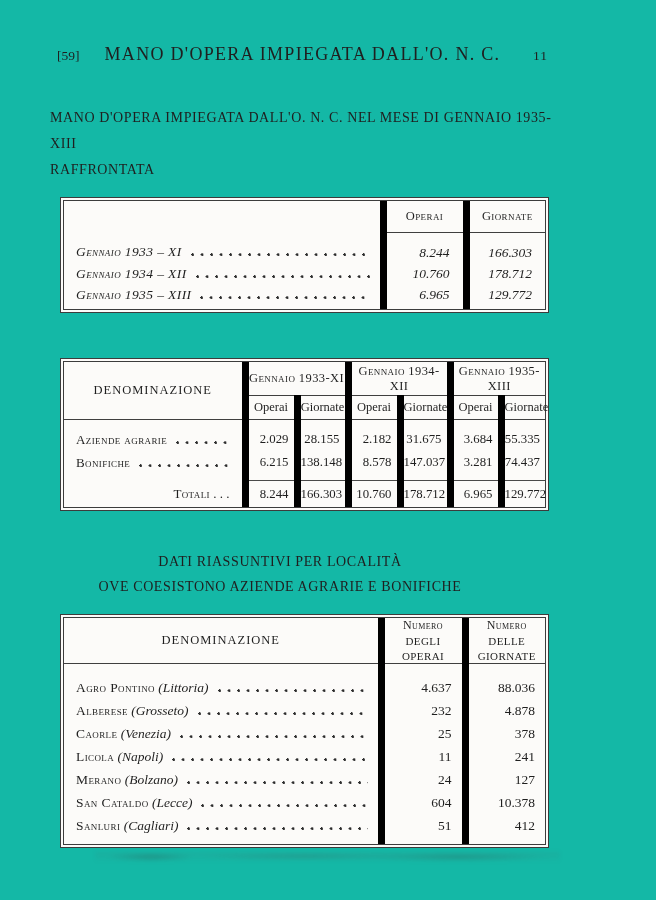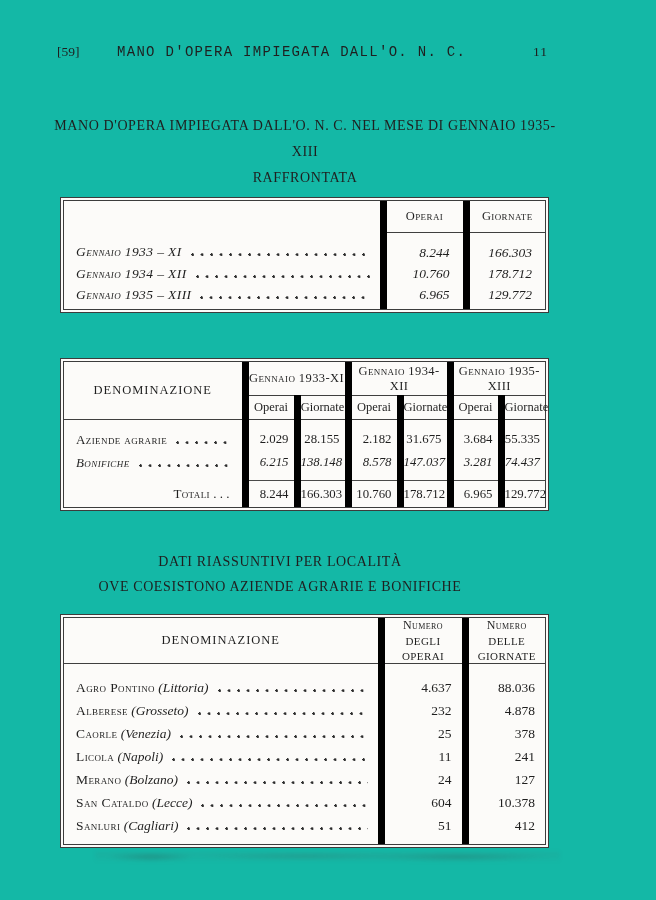--- a/index.html
+++ b/index.html
@@ -15,29 +15,28 @@
     background:#14b8a6;
     overflow:hidden;
   }
   
   .running-head{
     position:absolute;top:44px;left:57px;width:491px;
     display:flex;align-items:baseline;
   }
   .folio{font-size:13.5px;width:60px;}
   .running-title{
-    flex:1;text-align:left;font-size:14px;letter-spacing:1.3px;
+    flex:1;text-align:left;font-size:18px;letter-spacing:1.3px;
     white-space:nowrap;
-    font-family:Liberation Mono, monospace;
   }
   .pagenum{width:60px;text-align:right;font-size:13.5px;letter-spacing:1px;}
   
   .doc-title{
     position:absolute;top:105px;left:50px;width:510px;
-    text-align:center;font-size:14px;line-height:26px;letter-spacing:0.6px;margin-top:8px;
+    text-align:left;font-size:14px;line-height:26px;letter-spacing:0.6px;
   }
   
   .section-title{
     position:absolute;top:549px;left:35px;width:490px;
     text-align:center;font-size:14px;line-height:25px;letter-spacing:0.6px;
   }
   
   .tbl-outer{
     position:absolute;left:60px;width:489px;
     border:1px solid #3c3c3c;padding:2px;box-sizing:border-box;
@@ -65,21 +64,21 @@
   .t1 tbody tr.last td{padding-bottom:4px;}
   .t1 .num{padding-right:13px;}
   .t1 .lbl .sc{font-size:13.5px;white-space:nowrap;}
   
   .t2{top:358px;}
   .t2 .grp{height:33px;text-align:center;font-size:12.5px;border-bottom:1px solid #3f3f3f;}
   .t2 .sub{height:23px;text-align:center;font-size:12.5px;border-bottom:1px solid #3f3f3f;}
   .t2 .denom{font-size:12.5px;letter-spacing:1px;text-align:center;border-bottom:1px solid #3f3f3f;}
   .t2 td{height:23px;font-size:12.8px;}
   .t2 tbody tr.first td{padding-top:8px;}
-  .t2 tbody tr.lastdata td{padding-bottom:6px;font-style:italic;}
+  .t2 tbody tr.lastdata td{padding-bottom:6px;}
   .t2 .num{padding-right:5px;font-size:12.8px;}
   .t2 .lbl .sc{font-size:13px;white-space:nowrap;}
   .t2 .tot td{height:26px;}
   .t2 .tot .num{border-top:1px solid #4a4a4a;}
   .t2 .tot .lbl-tot{text-align:right;padding-right:12px;font-size:13px;}
   
   .t3{top:614px;}
   .t3 th{height:43px;border-bottom:1px solid #3f3f3f;text-align:center;}
   .t3 .denom{font-size:12.5px;letter-spacing:1px;}
   .t3 .two-line{line-height:15px;}

